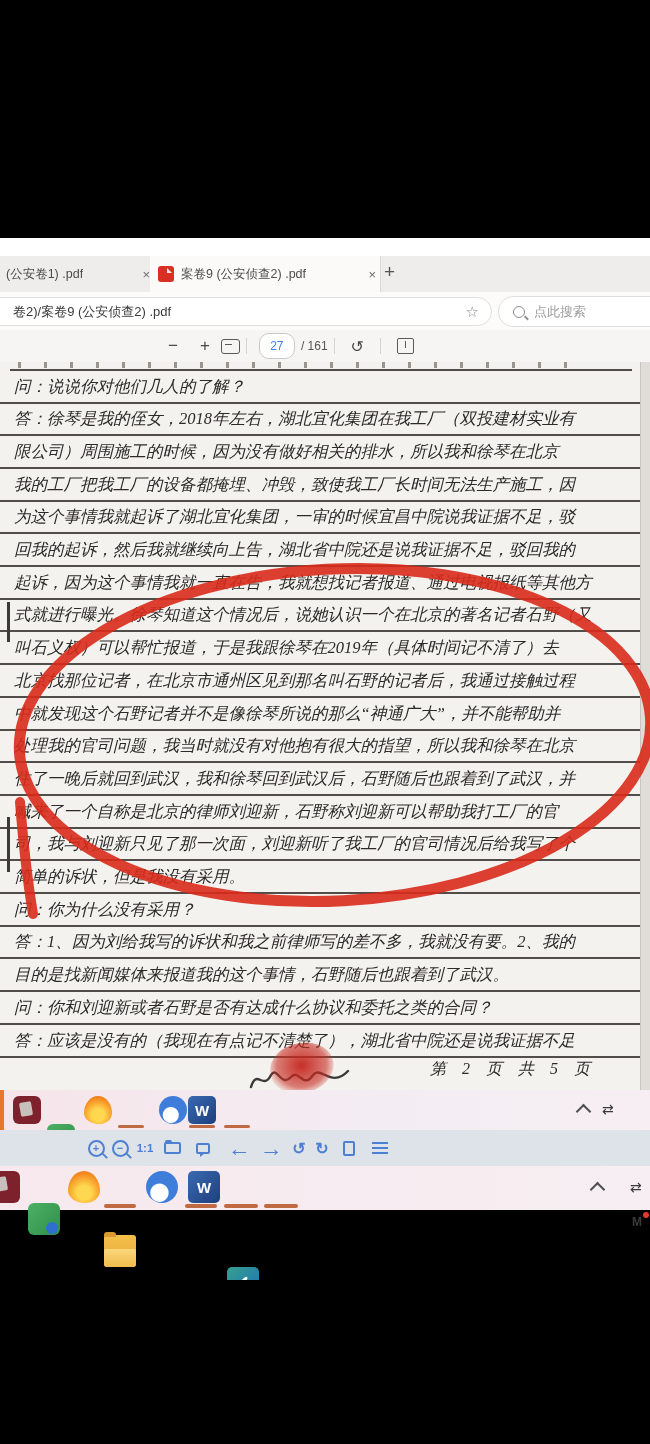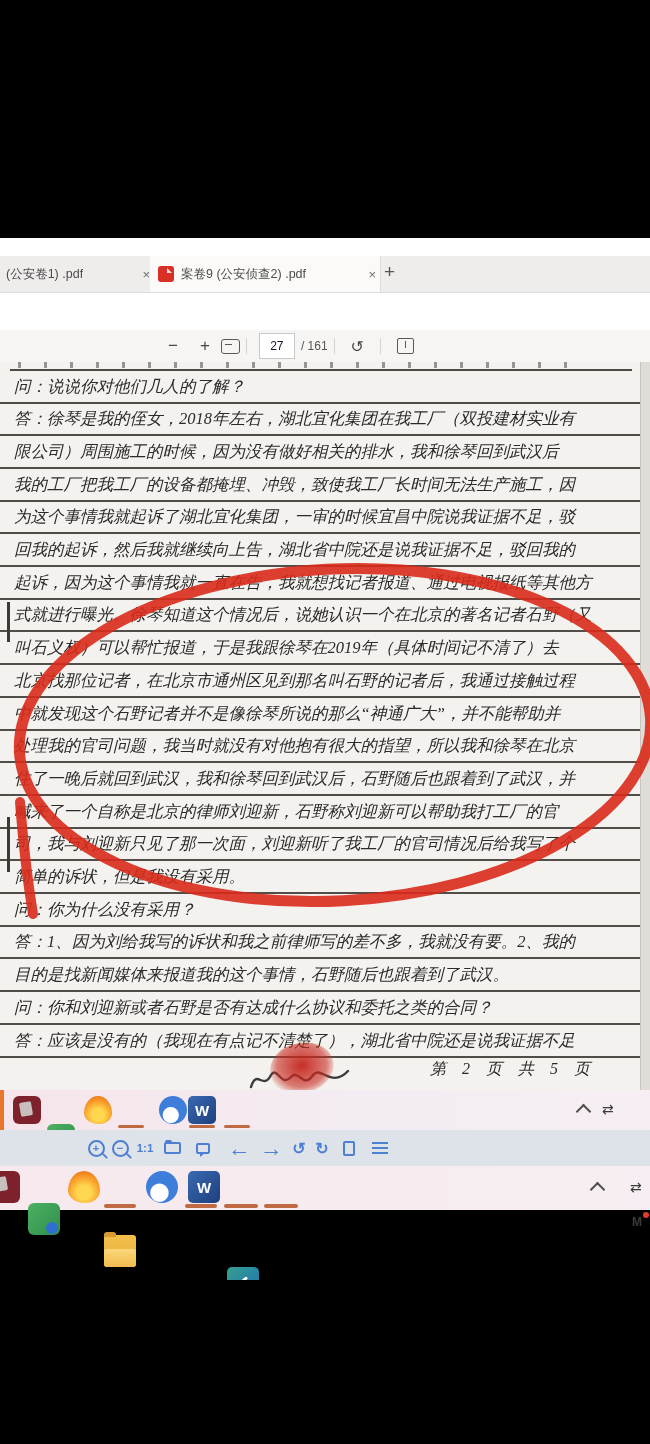--- a/index.html
+++ b/index.html
@@ -35,22 +35,22 @@
   .mag:after{content:"";position:absolute;width:5px;height:1.8px;background:#8e8e8e;transform:rotate(45deg);
              right:-5px;bottom:-2px;}
   .searchpill .ph{margin-left:9px;font-size:13px;color:#9b9b9b;}
 
   .pdfbar{position:absolute;left:0;top:92px;width:650px;height:32px;background:#f6f5f4;
           display:flex;align-items:center;color:#474747;}
   .pdfbar .ctl{font-size:17px;margin:0 11px;}
   .pdfbar .sep{width:1px;height:16px;background:#d6d4d3;margin:0 6px;}
   .fit-ico{width:17px;height:13px;border:1.6px solid #5a5a5a;border-radius:3px;position:relative;}
   .fit-ico:after{content:"";position:absolute;left:3px;top:4px;width:7px;height:1.6px;background:#5a5a5a;}
-  .pagebox{width:30px;height:22px;background:#fff;border:1px solid #cbc9c8;border-radius:0;
-           text-align:center;font-size:12px;color:#0f172a;margin:0 6px;}
+  .pagebox{width:30px;height:22px;background:#fff;border:1px solid #cbc9c8;border-radius:10px;
+           text-align:center;font-size:12px;color:#3b82f6;margin:0 6px;}
   .pagetotal{font-size:12px;color:#555;}
   .rot{font-size:16px;margin:0 10px;}
   .pages-ico{width:15px;height:14px;border:1.6px solid #5a5a5a;border-radius:2px;position:relative;margin:0 10px;}
   .pages-ico:after{content:"";position:absolute;left:2px;top:2px;width:5px;height:7px;border-right:1.6px solid #5a5a5a;}
 
   
   .docarea{left:0;top:362px;width:650px;height:728px;background:#f4f2ee;overflow:hidden;
            font-family:"Liberation Serif",serif;}
   .gutter{position:absolute;left:640px;top:0;width:10px;height:728px;background:#e0ddd8;border-left:1px solid #c8c5c0;}
   .topline{position:absolute;left:10px;top:7px;width:622px;height:2px;background:#4f4c48;}
@@ -155,20 +155,30 @@
         <span class="close">×</span>
       </div>
       <div class="tab tab2">
         <span class="pdf-ico"></span>
         <span class="title">案卷9 (公安侦查2) .pdf</span>
         <span class="close">×</span>
       </div>
       <div class="newtab">+</div>
     </div>
 
+    <div class="addrrow">
+      <div class="omnibox">
+        <span class="addr">卷2)/案卷9 (公安侦查2) .pdf</span>
+        <span class="star">☆</span>
+      </div>
+      <div class="searchpill">
+        <span class="mag"></span>
+        <span class="ph">点此搜索</span>
+      </div>
+    </div>
 
     <div class="pdfbar">
       <div style="margin-left:168px" class="ctl">−</div>
       <div class="ctl">+</div>
       <div class="fit-ico"></div>
       <div class="sep"></div>
       <input class="pagebox" readonly="" value="27" style="">
       <span class="pagetotal">/ 161</span>
       <div class="sep"></div>
       <div class="rot">↺</div>
@@ -176,21 +186,21 @@
       <div class="pages-ico"></div>
     </div>
   </div>
 
   <div class="abs docarea">
     <div class="topmarks"></div>
     <div class="topline"></div>
     <div id="doc-lines">
         <div class="doc-row" style="top: 8.5px; font-style: italic;">问：说说你对他们几人的了解？</div>
         <div class="doc-row" style="top: 41.2px;">答：徐琴是我的侄女，2018年左右，湖北宜化集团在我工厂（双投建材实业有</div>
-        <div class="doc-row" style="top: 73.9px;">限公司）周围施工的时候，因为没有做好相关的排水，我和徐琴回到武汉后</div>
+        <div class="doc-row" style="top: 73.9px;">限公司）周围施工的时候，因为没有做好相关的排水，所以我和徐琴在北京</div>
         <div class="doc-row" style="top: 106.6px;">我的工厂把我工厂的设备都掩埋、冲毁，致使我工厂长时间无法生产施工，因</div>
         <div class="doc-row" style="top: 139.3px;">为这个事情我就起诉了湖北宜化集团，一审的时候宜昌中院说我证据不足，驳</div>
         <div class="doc-row" style="top: 172px;">回我的起诉，然后我就继续向上告，湖北省中院还是说我证据不足，驳回我的</div>
         <div class="doc-row" style="top: 204.7px;">起诉，因为这个事情我就一直在告，我就想找记者报道、通过电视报纸等其他方</div>
         <div class="doc-row" style="top: 237.4px;">式就进行曝光。徐琴知道这个情况后，说她认识一个在北京的著名记者石野（又</div>
         <div class="doc-row" style="top: 270.1px;">叫石义权）可以帮忙报道，于是我跟徐琴在2019年（具体时间记不清了）去</div>
         <div class="doc-row" style="top: 302.8px;">北京找那位记者，在北京市通州区见到那名叫石野的记者后，我通过接触过程</div>
         <div class="doc-row" style="top: 335.5px;">中就发现这个石野记者并不是像徐琴所说的那么“神通广大”，并不能帮助并</div>
         <div class="doc-row" style="top: 368.2px;">处理我的官司问题，我当时就没有对他抱有很大的指望，所以我和徐琴在北京</div>
         <div class="doc-row" style="top: 400.9px;">住了一晚后就回到武汉，我和徐琴回到武汉后，石野随后也跟着到了武汉，并</div>

